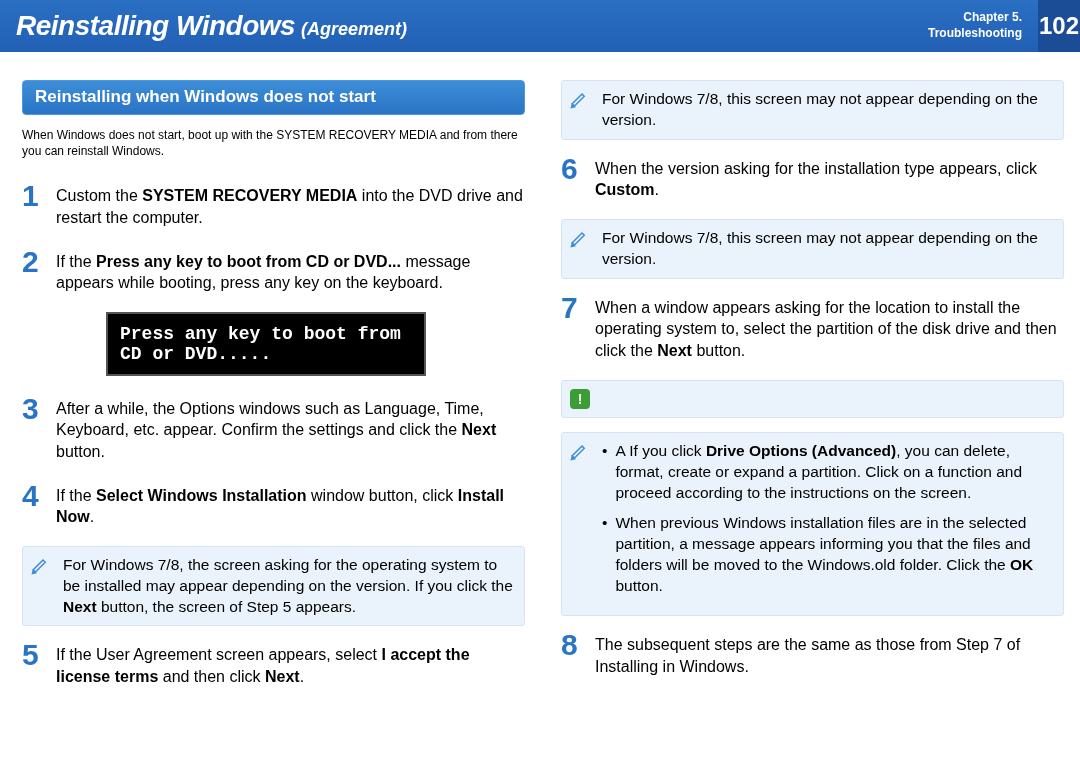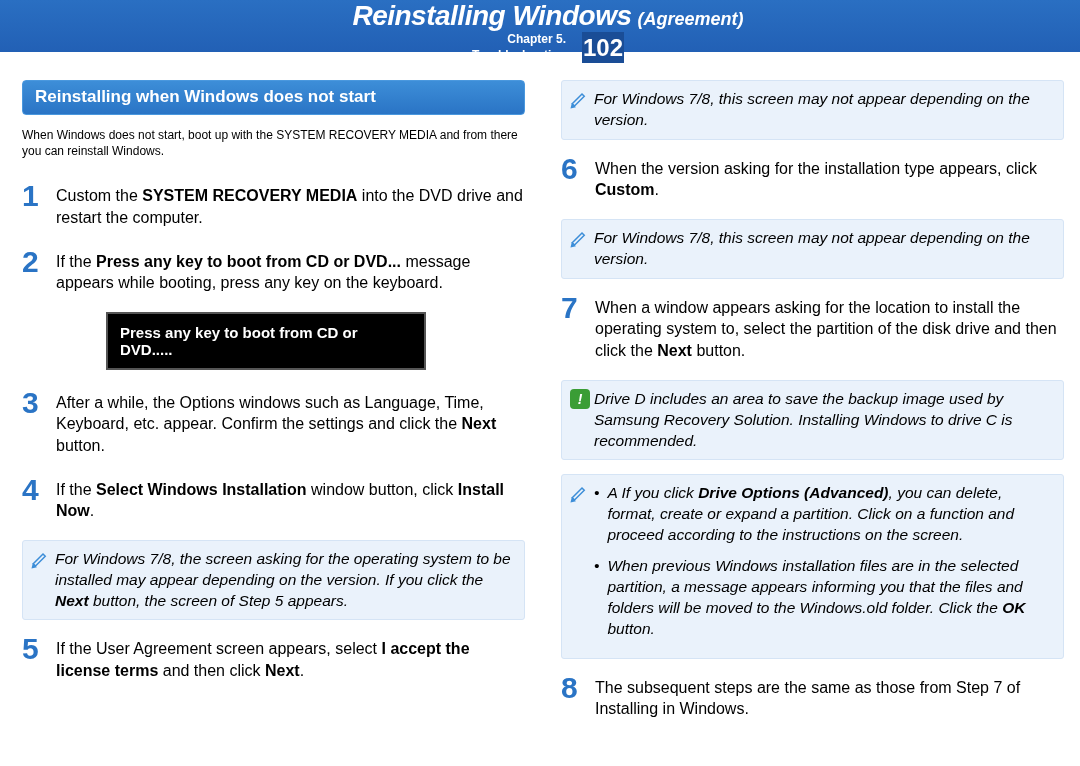--- a/index.html
+++ b/index.html
@@ -13,21 +13,20 @@
     overflow: hidden;
   }
   .header {
     background: linear-gradient(to bottom, #2a6fc2, #2260b5);
     height: 52px;
     display: flex;
     align-items: center;
     justify-content: space-between;
     padding: 0 0 0 16px;
     color: #fff;
-    flex-direction: column;
   }
   .header-left { display: flex; align-items: baseline; gap: 6px; }
   .title-main { font-size: 28px; font-weight: 700; font-style: italic; letter-spacing: -0.5px; }
   .title-sub { font-size: 18px; font-weight: 600; font-style: italic; }
   .header-right { display: flex; align-items: center; height: 100%; }
   .chapter {
     text-align: right;
     color: #fff;
     font-size: 12px;
     font-weight: 700;
@@ -81,37 +80,36 @@
   }
   .step-text {
     font-size: 16px;
     line-height: 1.35;
     padding-top: 4px;
   }
   .step-text b, .note-text b, .bullet-item b { font-weight: 700; }
   .bios-box {
     background: #000;
     color: #fff;
-    font-family: Liberation Sans, sans-serif;
-    font-size: 15px;
+    font-family: Liberation Mono, monospace;
+    font-size: 18px;
     font-weight: bold;
     padding: 10px 12px;
     margin: 8px 0 18px 84px;
     width: 320px;
     border: 2px solid #555;
   }
   .note {
     background: #eaf2fb;
     border: 1px solid #d5e4f5;
     border-radius: 3px;
     padding: 8px 10px 8px 8px;
     display: flex;
-    gap: 4px;
+    gap: 12px;
     margin-bottom: 14px;
-    font-style: italic;
   }
   .note-icon { flex-shrink: 0; width: 20px; padding-top: 2px; }
   .note-text { font-size: 15.5px; line-height: 1.35; }
   .note-alert { }
   .alert-icon {
     width: 20px; height: 20px;
     background: #3a9d35;
     border-radius: 4px;
     display: flex; align-items: center; justify-content: center;
     color: #fff; font-weight: 900; font-size: 14px;
@@ -238,21 +236,20 @@
 
     <div class="step">
       <div class="step-num">7</div>
       <div class="step-text">
         <span>When a window appears asking for the location to install the operating system to, select the partition of the disk drive and then click the </span><b>Next</b><span> button.</span>
       </div>
     </div>
 
     <div class="note note-alert">
       <div class="alert-icon">!</div>
-      <div class="note-text">Drive D includes an area to save the backup image used by Samsung Recovery Solution. Installing Windows to drive C is recommended.</div>
     </div>
 
     <div class="note">
       <div class="note-icon pencil-icon">
         <svg width="18" height="18" viewBox="0 0 24 24" fill="none" stroke="#3d8ed8" stroke-width="2">
             <path d="M3 17l3 3 13-13-3-3L3 17z"></path>
             <path d="M2 22l4-1-3-3z" fill="#3d8ed8"></path>
           </svg>
       </div>
       <div class="note-text">

